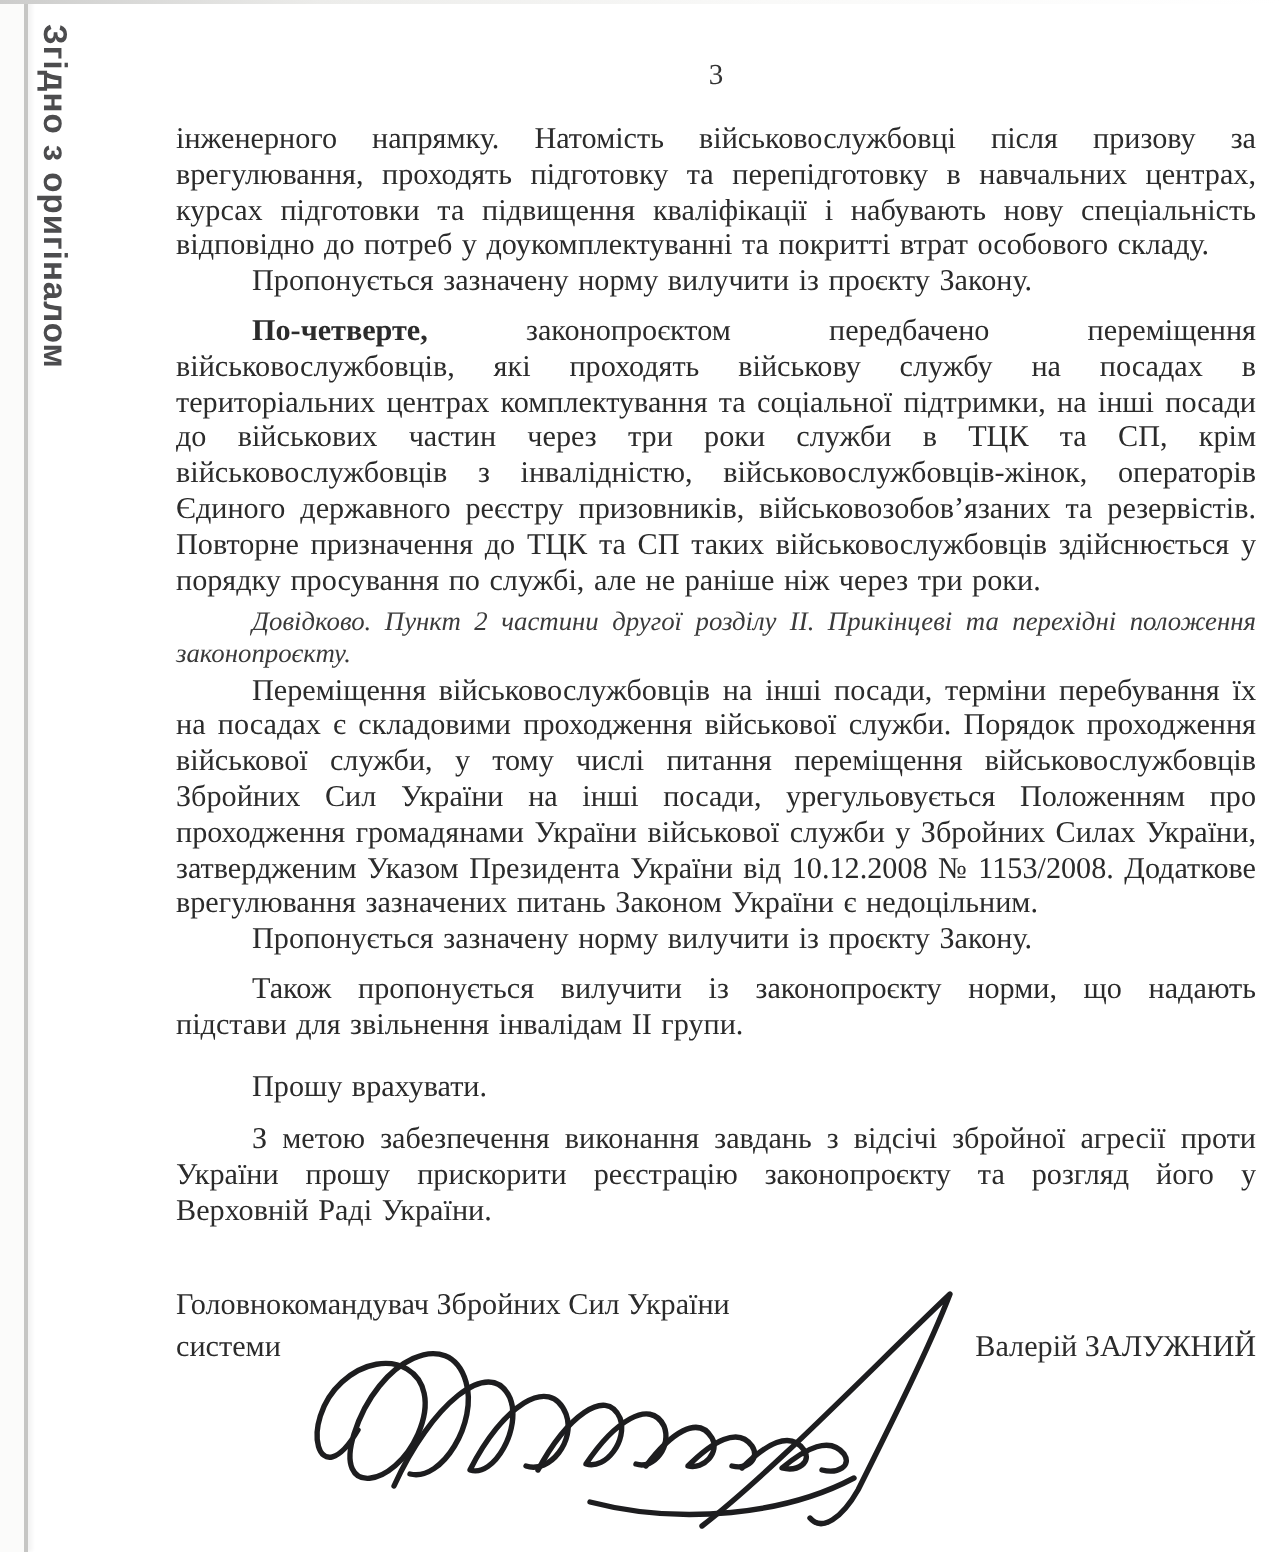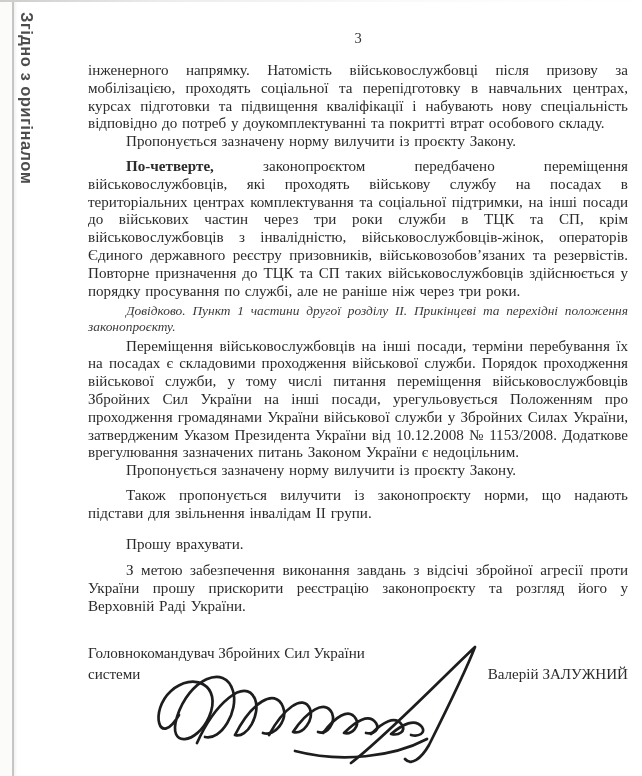--- a/index.html
+++ b/index.html
@@ -95,27 +95,27 @@
 
 <div class="scan-left-strip"></div>
 <div class="scan-top-edge"></div>
 
 <div class="stamp">Згідно з оригіналом</div>
 
 <div class="doc">
 
   <div class="page-num">3</div>
 
-  <p>інженерного напрямку. Натомість військовослужбовці після призову за мобілізацією, проходять соціальної та перепідготовку в навчальних центрах, курсах підготовки та підвищення кваліфікації і набувають нову спеціальність відповідно до потреб у доукомплектуванні та покритті втрат особового складу.</p>
+  <p>інженерного напрямку. Натомість військовослужбовці після призову за врегулювання, проходять підготовку та перепідготовку в навчальних центрах, курсах підготовки та підвищення кваліфікації і набувають нову спеціальність відповідно до потреб у доукомплектуванні та покритті втрат особового складу.</p>
 
   <p class="indent">Пропонується зазначену норму вилучити із проєкту Закону.</p>
 
   <p class="indent gap-s"><span class="lead-bold">По-четверте,</span><span> законопроєктом передбачено переміщення військовослужбовців, які проходять військову службу на посадах в територіальних центрах комплектування та соціальної підтримки, на інші посади до військових частин через три роки служби в ТЦК та СП, крім військовослужбовців з інвалідністю, військовослужбовців-жінок, операторів Єдиного державного реєстру призовників, військовозобов’язаних та резервістів. Повторне призначення до ТЦК та СП таких військовослужбовців здійснюється у порядку просування по службі, але не раніше ніж через три роки.</span></p>
 
-  <p class="indent note">Довідково. Пункт 1 частини другої розділу II. Прикінцеві та перехідні положення законопроєкту.</p>
+  <p class="indent note">Довідково. Пункт 2 частини другої розділу II. Прикінцеві та перехідні положення законопроєкту.</p>
 
   <p class="indent">Переміщення військовослужбовців на інші посади, терміни перебування їх на посадах є складовими проходження військової служби. Порядок проходження військової служби, у тому числі питання переміщення військовослужбовців Збройних Сил України на інші посади, урегульовується Положенням про проходження громадянами України військової служби у Збройних Силах України, затвердженим Указом Президента України від 10.12.2008 № 1153/2008. Додаткове врегулювання зазначених питань Законом України є недоцільним.</p>
 
 
   <p class="indent">Пропонується зазначену норму вилучити із проєкту Закону.</p>
 
   <p class="indent gap-s">Також пропонується вилучити із законопроєкту норми, що надають підстави для звільнення інвалідам II групи.</p>
 
   <p class="indent gap-l">Прошу врахувати.</p>
 

